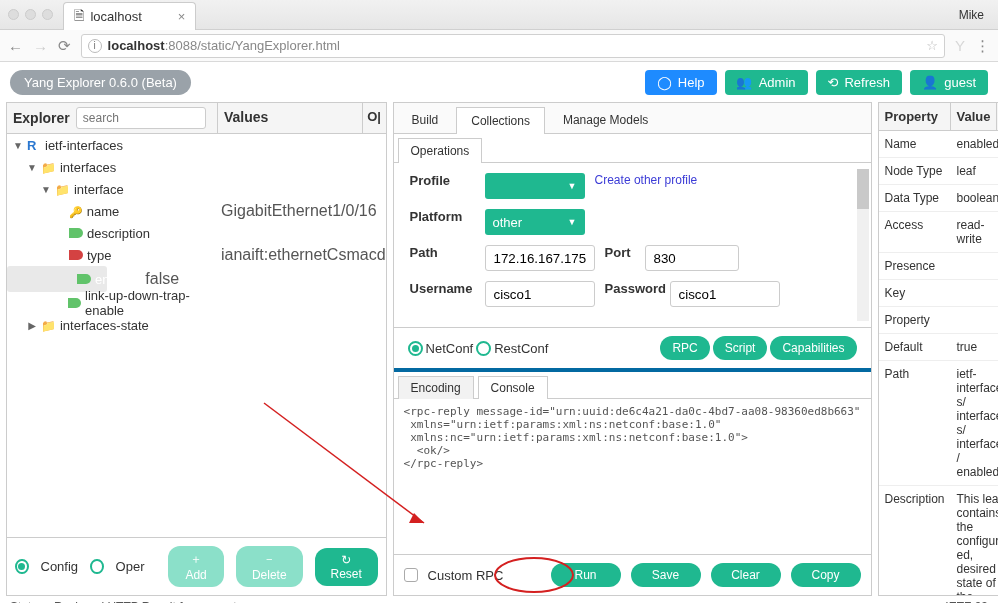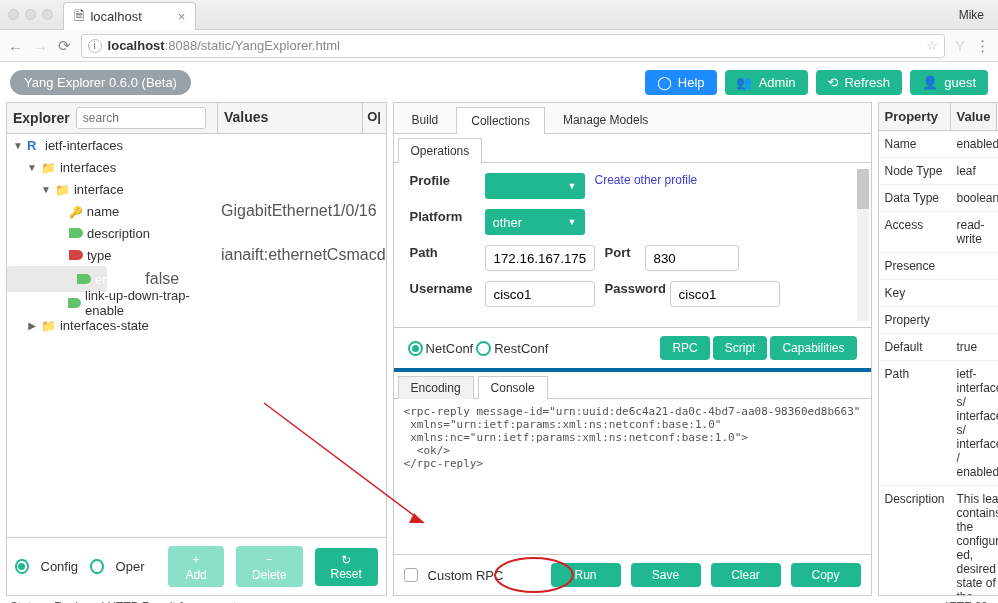--- a/index.html
+++ b/index.html
@@ -48,21 +48,21 @@
 .tree-row.sel { background: #e9e9e9; }
 .ind0 { padding-left: 6px; } .ind1 { padding-left: 20px; } .ind2 { padding-left: 34px; } .ind3 { padding-left: 48px; }
 .tw { width: 10px; color: #666; font-size: 10px; text-align: center; }
 .icn-folder::before { content: "📁"; font-size: 12px; }
 .icn-leaf { width: 14px; height: 10px; border-radius: 0 6px 6px 0; display: inline-block; } .leaf-green { background: #61c36a; } .leaf-red { background: #d44242; }
 .icn-key::before { content: "🔑"; font-size: 11px; }
 .icn-r { color: #2a77d0; font-weight: 700; font-size: 13px; width: 14px; }
 .left-foot { border-top: 1px solid #ccc; padding: 8px; display: flex; align-items: center; gap: 12px; }
 .radio { width: 15px; height: 15px; border: 2px solid #1fb890; border-radius: 50%; display: inline-flex; align-items: center; justify-content: center; }
 .radio.on::after { content:""; width:7px; height:7px; background:#1fb890; border-radius:50%; }
-.btn-sm { border: none; border-radius: 4px; padding: 5px 12px; color:#fff; font-size:12px; cursor:pointer; }
+.btn-sm { border: none; border-radius: 12px; padding: 5px 12px; color:#fff; font-size:12px; cursor:pointer; }
 .btn-add { background: #8be0c9; } .btn-del { background:#8be0c9; } .btn-reset { background:#1fb890; }
 
 
 .tabs { display: flex; border-bottom: 1px solid #ccc; background:#fafafa; }
 .tab-btn { padding: 6px 14px; border: 1px solid #ccc; border-bottom: none; margin: 4px 0 -1px 4px; background:#fff; font-size: 12px; cursor:pointer; }
 .tab-btn.plain { border:none; background:transparent; }
 .subtabs { display:flex; border-bottom:1px solid #ccc; }
 .subtab { padding: 5px 12px; border:1px solid #ccc; border-bottom:none; margin:4px 0 -1px 4px; background:#fff; font-size:12px; cursor:pointer; }
 .subtab.inactive { background:#f2f2f2; }
 .form-area { padding: 10px 16px; border-bottom:1px solid #ccc; position:relative; }

